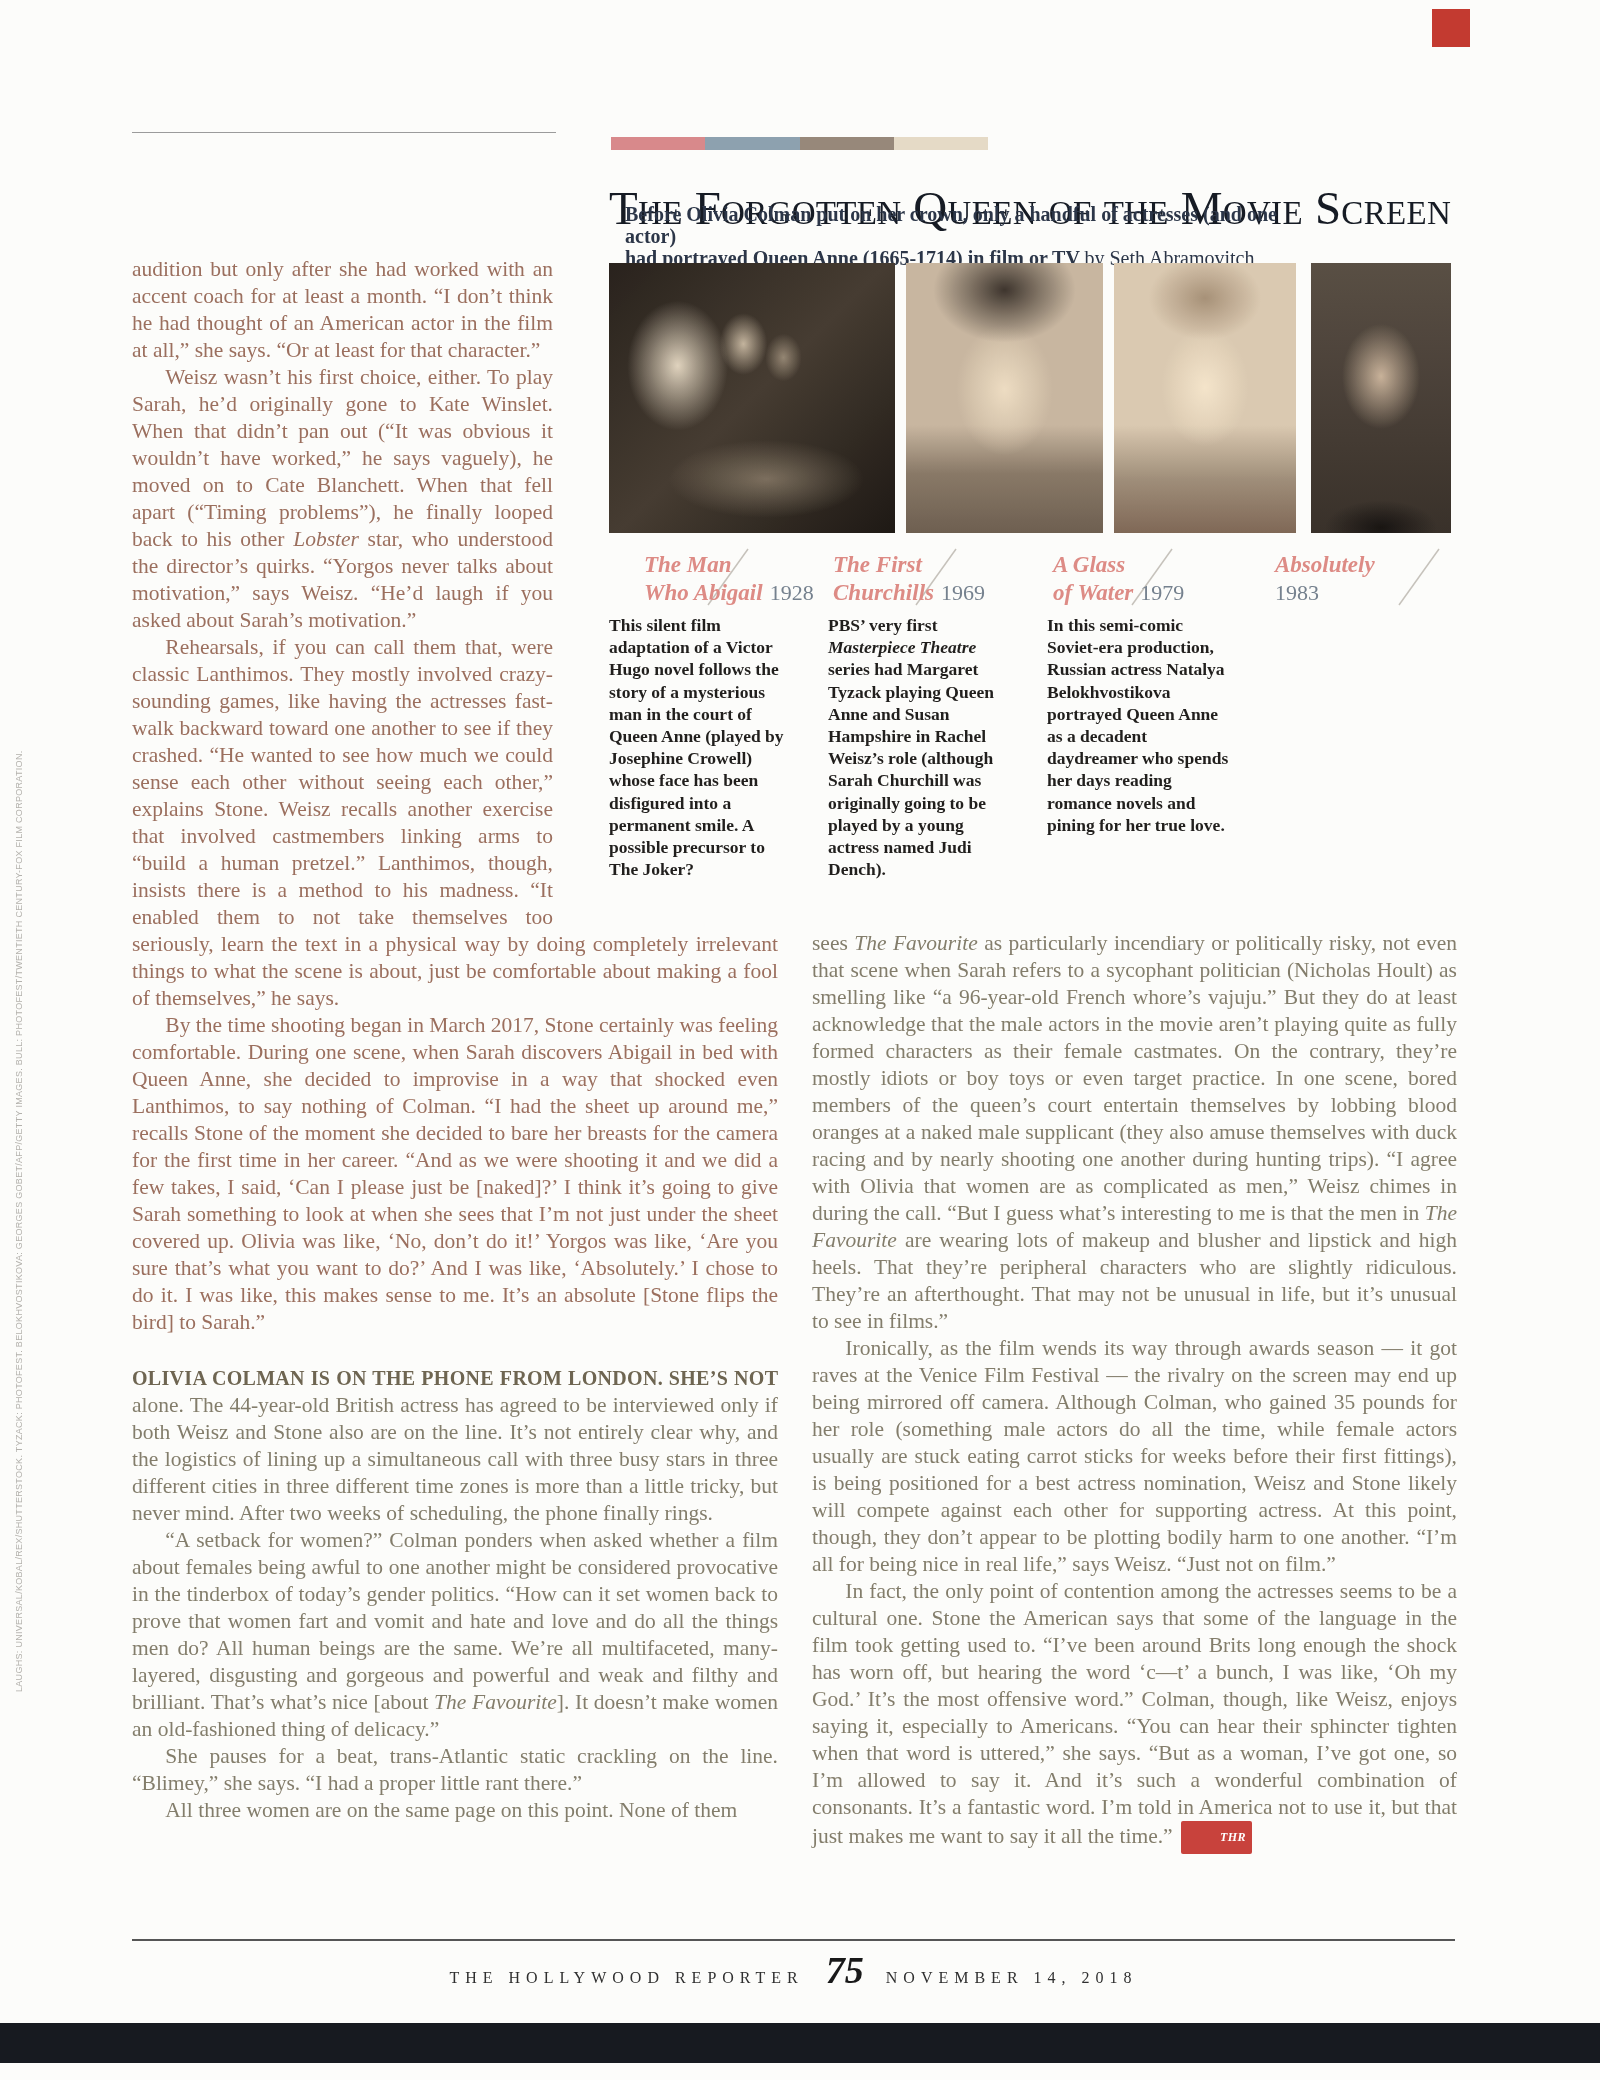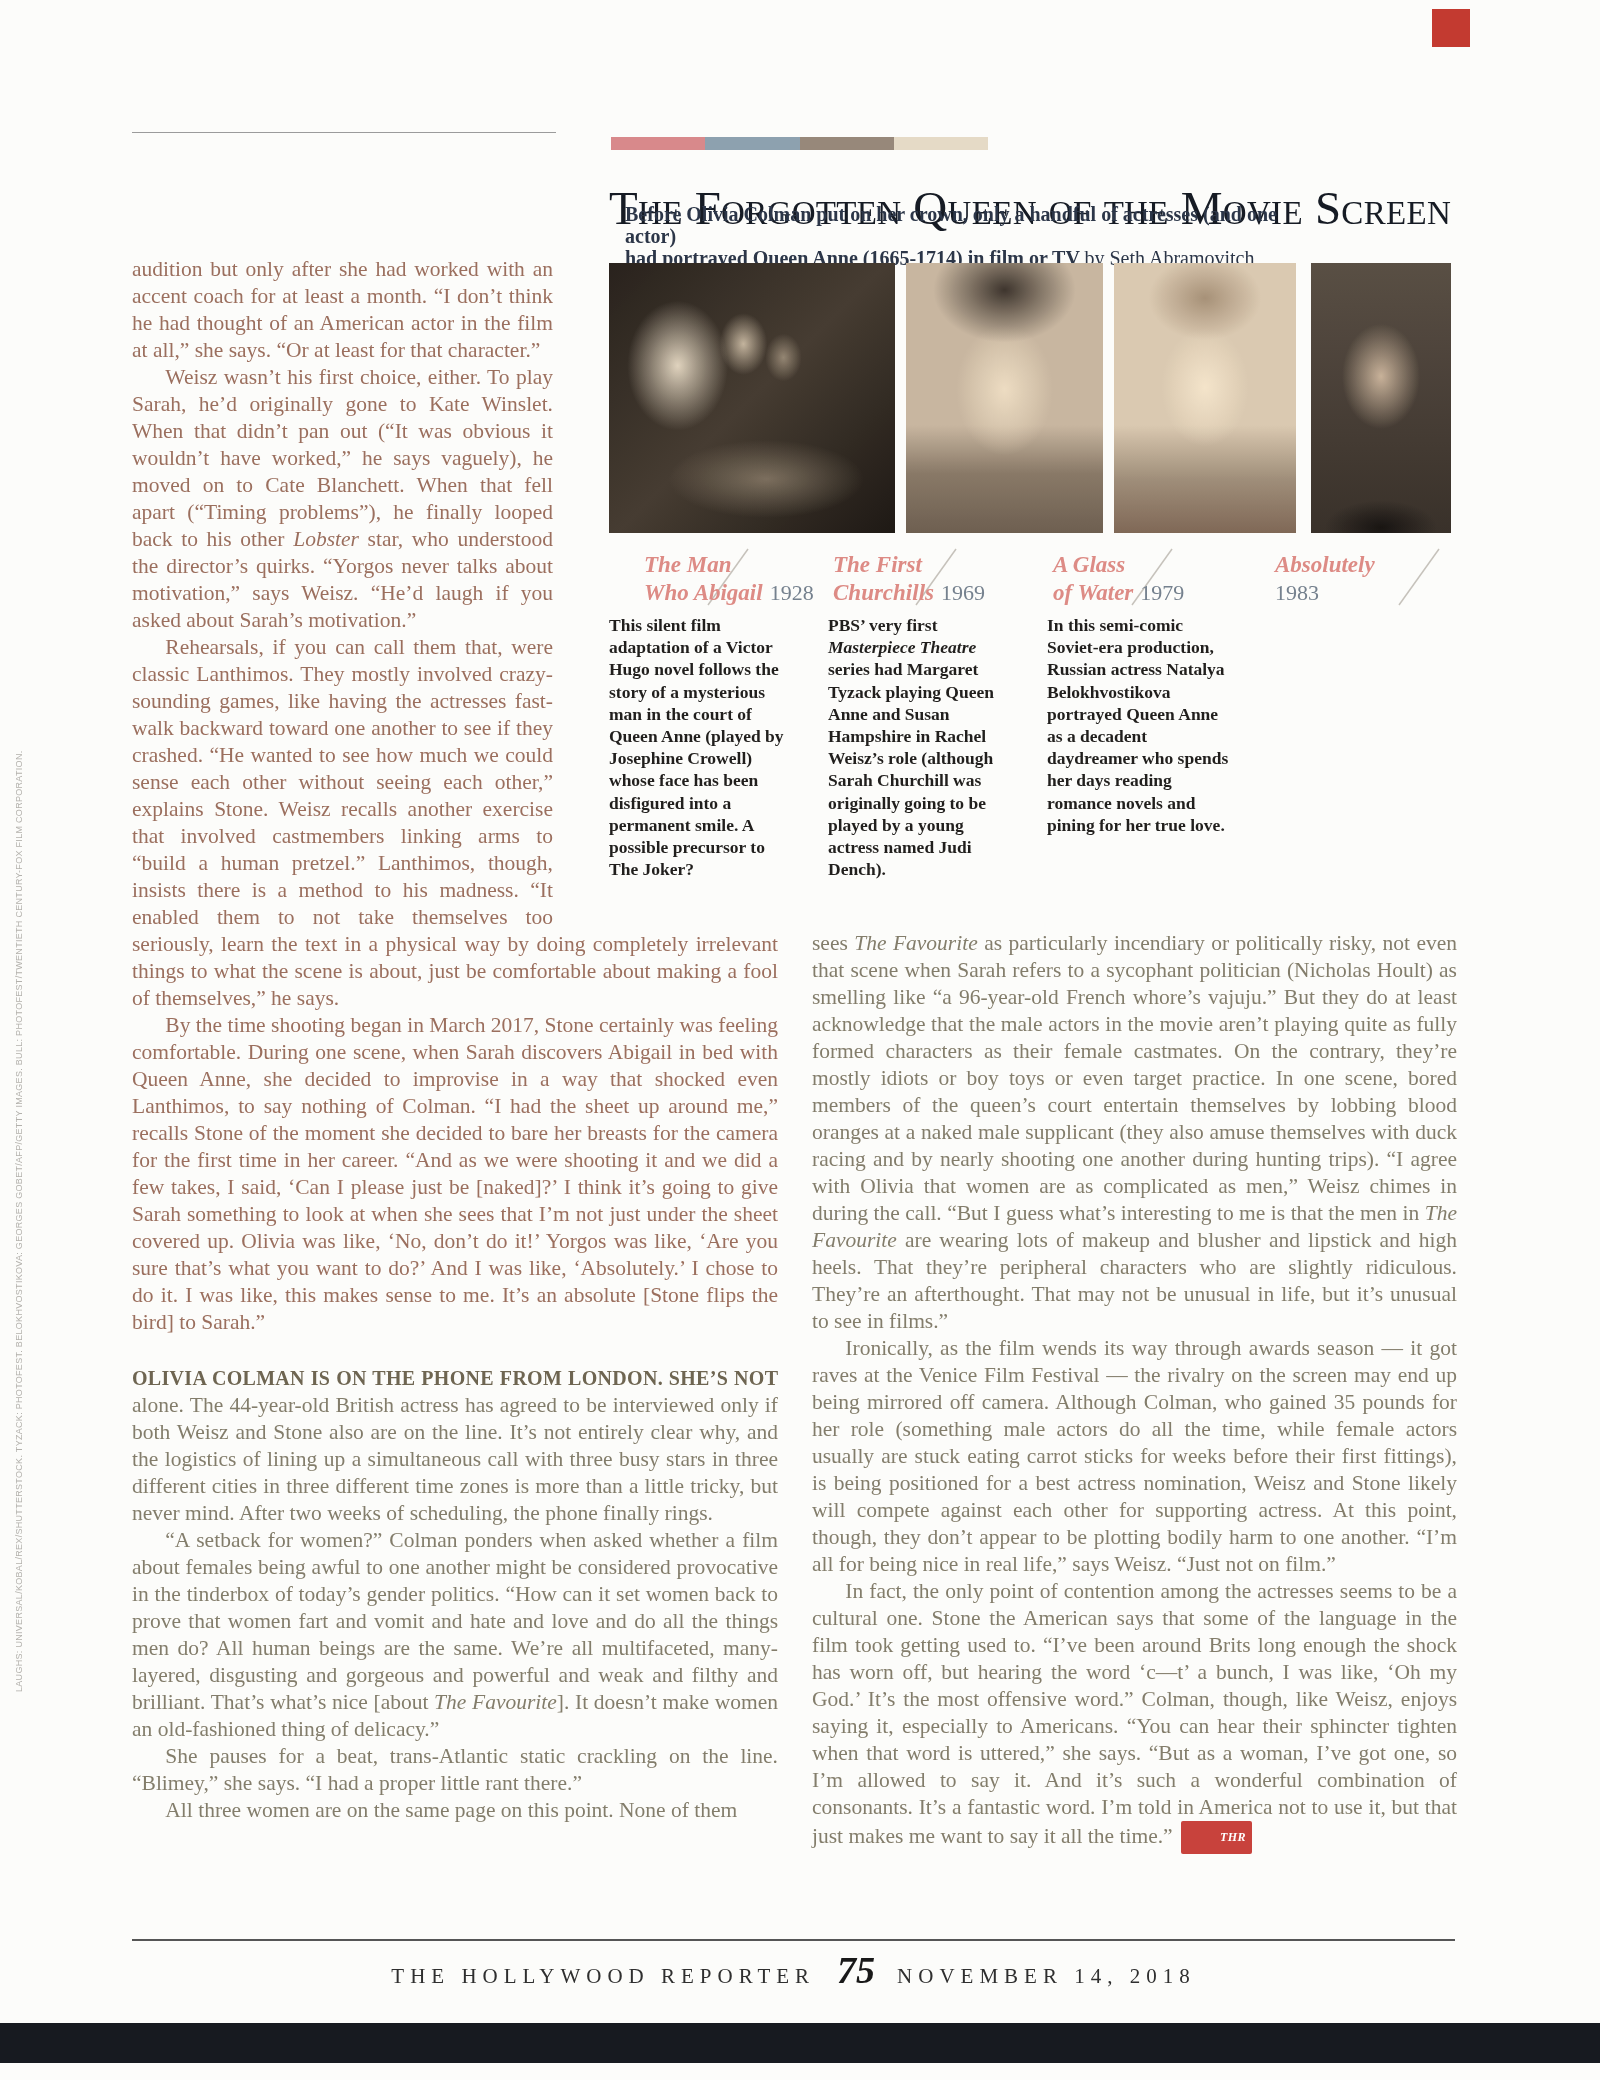--- a/index.html
+++ b/index.html
@@ -74,21 +74,21 @@
             font-size:12px;line-height:17px;padding:8px 6px;border-radius:2px;margin-left:8px;
             vertical-align:2px;letter-spacing:.5px;}
 
   .credit{position:absolute;left:14px;top:1692px;transform:rotate(-90deg);transform-origin:0 0;
           font-family:"Liberation Sans",sans-serif;font-size:9px;letter-spacing:.3px;
           color:#b3b1ac;white-space:nowrap;}
 
   .footer-rule{position:absolute;left:132px;top:1939px;width:1323px;height:2px;background:#555;}
   .footer{position:absolute;left:132px;top:1948px;width:1323px;display:flex;
           justify-content:center;align-items:baseline;gap:22px;}
-  .footer .pub,.footer .date{font-size:21px;letter-spacing:6px;color:#2f2f2f;}
+  .footer .pub,.footer .date{font-size:16px;letter-spacing:6px;color:#2f2f2f;}
   .footer .num{font-size:38px;font-weight:700;font-style:italic;color:#191919;}
 
   .bottom-bar{position:absolute;left:0;top:2023px;width:1600px;height:40px;background:#171a20;}
 </style>
 </head>
 <body>
 
 <div class="page">
 
   <div class="top-rule"></div>

